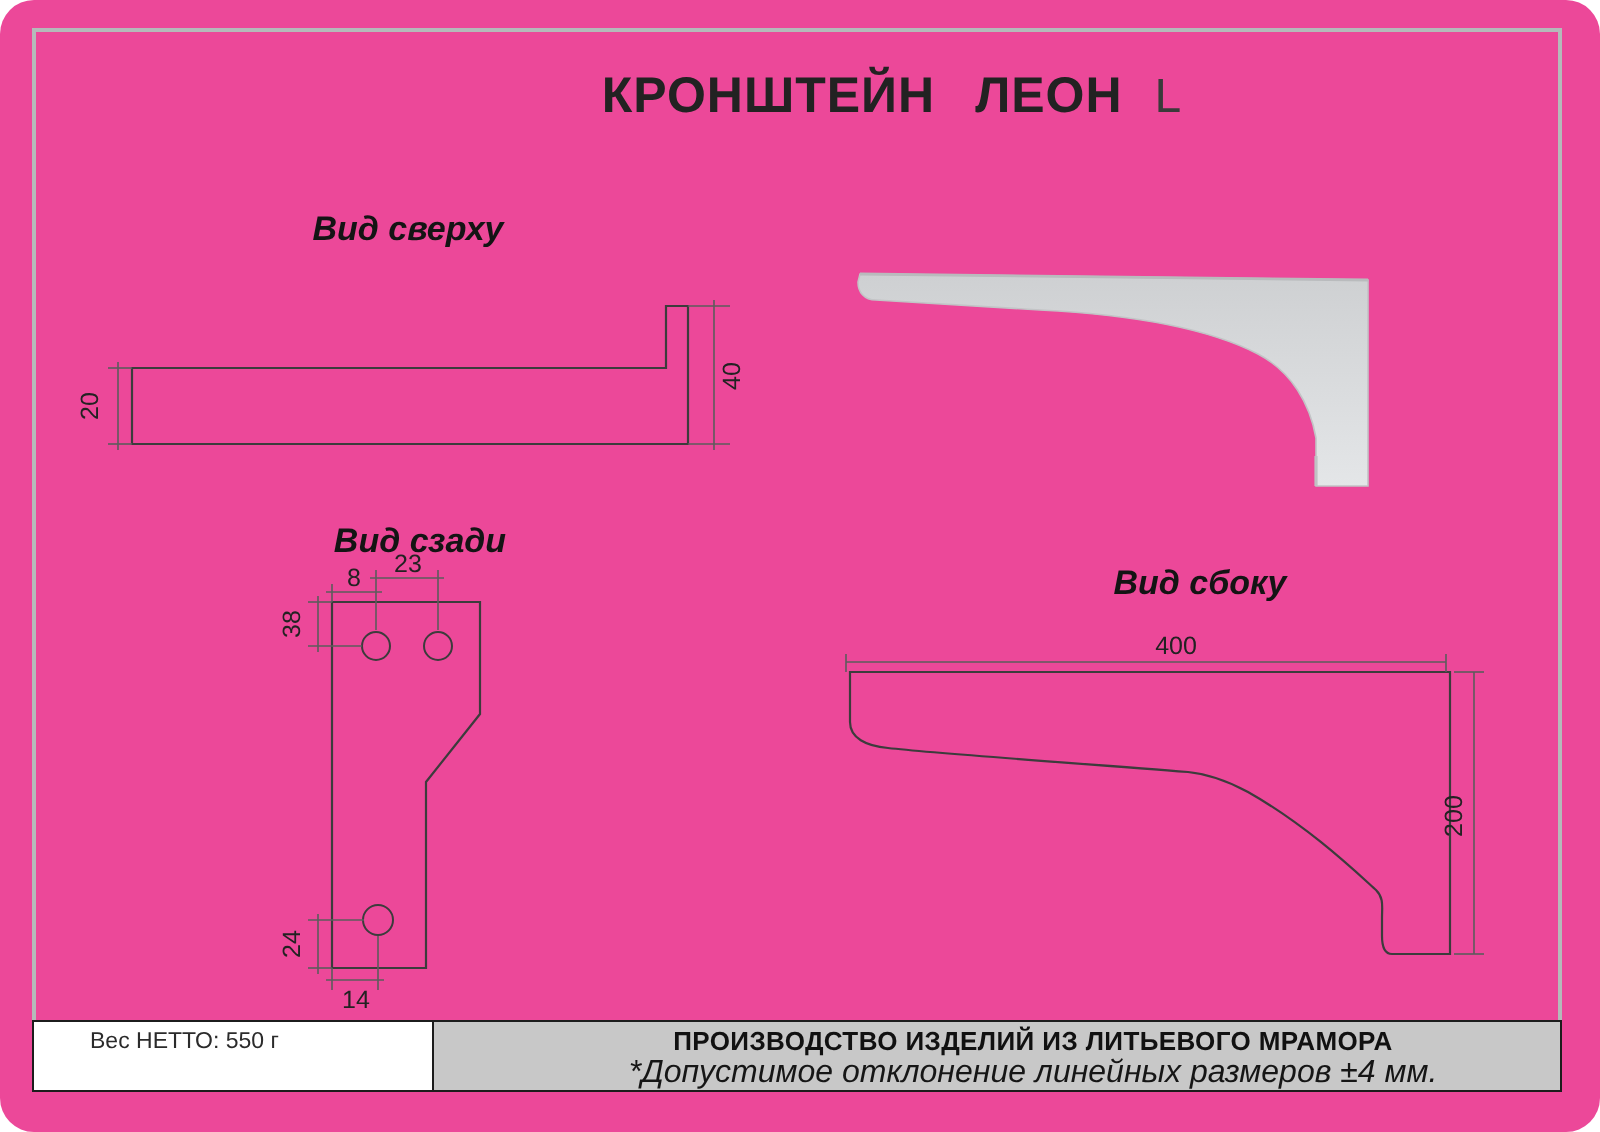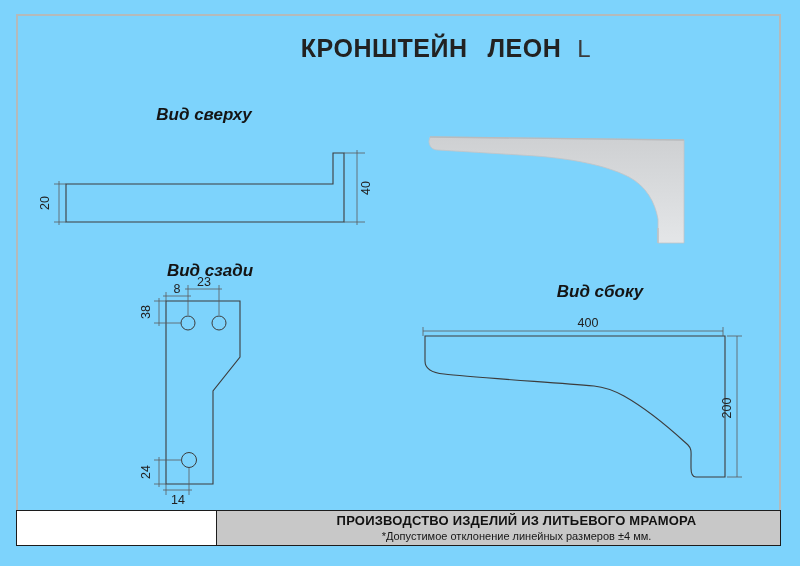--- a/index.html
+++ b/index.html
@@ -1,18 +1,18 @@
 <!DOCTYPE html>
 <html><head>
 <meta charset="utf-8">
 <style>
   html,body{margin:0;padding:0;background:#ffffff;}
   .page{
-    position:relative;width:800px;height:566px;background:#7dd3fc;overflow:hidden;
-    font-family:"Liberation Sans", sans-serif;color:#1a1a1a;
+    position:relative;width:800px;height:566px;background:#ec4899;overflow:hidden;
+    font-family:"Liberation Sans", sans-serif;color:#1a1a1a;border-radius:17px;
   }
   .sheet-border{
     position:absolute;left:16px;top:14px;width:761px;height:528px;
     border:2px solid #b5baba;background:transparent;
   }
   .title{
     position:absolute;left:0;top:34px;width:100%;box-sizing:border-box;padding-left:92px;
     text-align:center;font-size:25px;font-weight:bold;letter-spacing:.5px;color:#222;
     white-space:nowrap;
   }
@@ -29,21 +29,21 @@
   .footer-box{
     position:absolute;top:510px;height:36px;box-sizing:border-box;
     border:1.5px solid #1c1c1c;
     padding-left:36px;
   }
   .footer-left{left:16px;width:201px;background:#ffffff;padding:3px 0 0 28px;}
   .footer-left .line{font-size:11.5px;color:#2b2b2b;line-height:15px;}
   .footer-left .line + .line{margin-top:2px;}
   .footer-right{left:216px;width:565px;background:#c8c8c8;text-align:center;padding-top:2px;}
   .footer-right .prod{font-size:13px;font-weight:bold;color:#111;line-height:16px;letter-spacing:.2px;}
-  .footer-right .tol{font-size:11px;color:#161616;line-height:15px;}
+  .footer-right .tol{font-size:16px;color:#161616;line-height:15px;font-style:italic;}
 </style>
 </head>
 <body>
 
 <div class="page">
 
   <div class="sheet-border"></div>
 
   <div class="title">
     <span>КРОНШТЕЙН</span><span class="model">ЛЕОН</span><span class="variant">L</span>
@@ -140,20 +140,21 @@
 
     <g class="dim">
       <line x1="727" y1="336" x2="742" y2="336"></line>
       <line x1="727" y1="477" x2="742" y2="477"></line>
       <line x1="737" y1="336" x2="737" y2="477"></line>
     </g>
     <text class="dim-label" x="731" y="408" text-anchor="middle" transform="rotate(-90 731 408)">200</text>
   </svg>
 
   <div class="footer-box footer-left">
+    <div class="line">Вес НЕТТО: 550 г</div>
   </div>
 
   <div class="footer-box footer-right">
     <div class="prod">ПРОИЗВОДСТВО ИЗДЕЛИЙ ИЗ ЛИТЬЕВОГО МРАМОРА</div>
     <div class="tol">*Допустимое отклонение линейных размеров ±4 мм.</div>
   </div>
 
 </div>
 
 </body></html>

